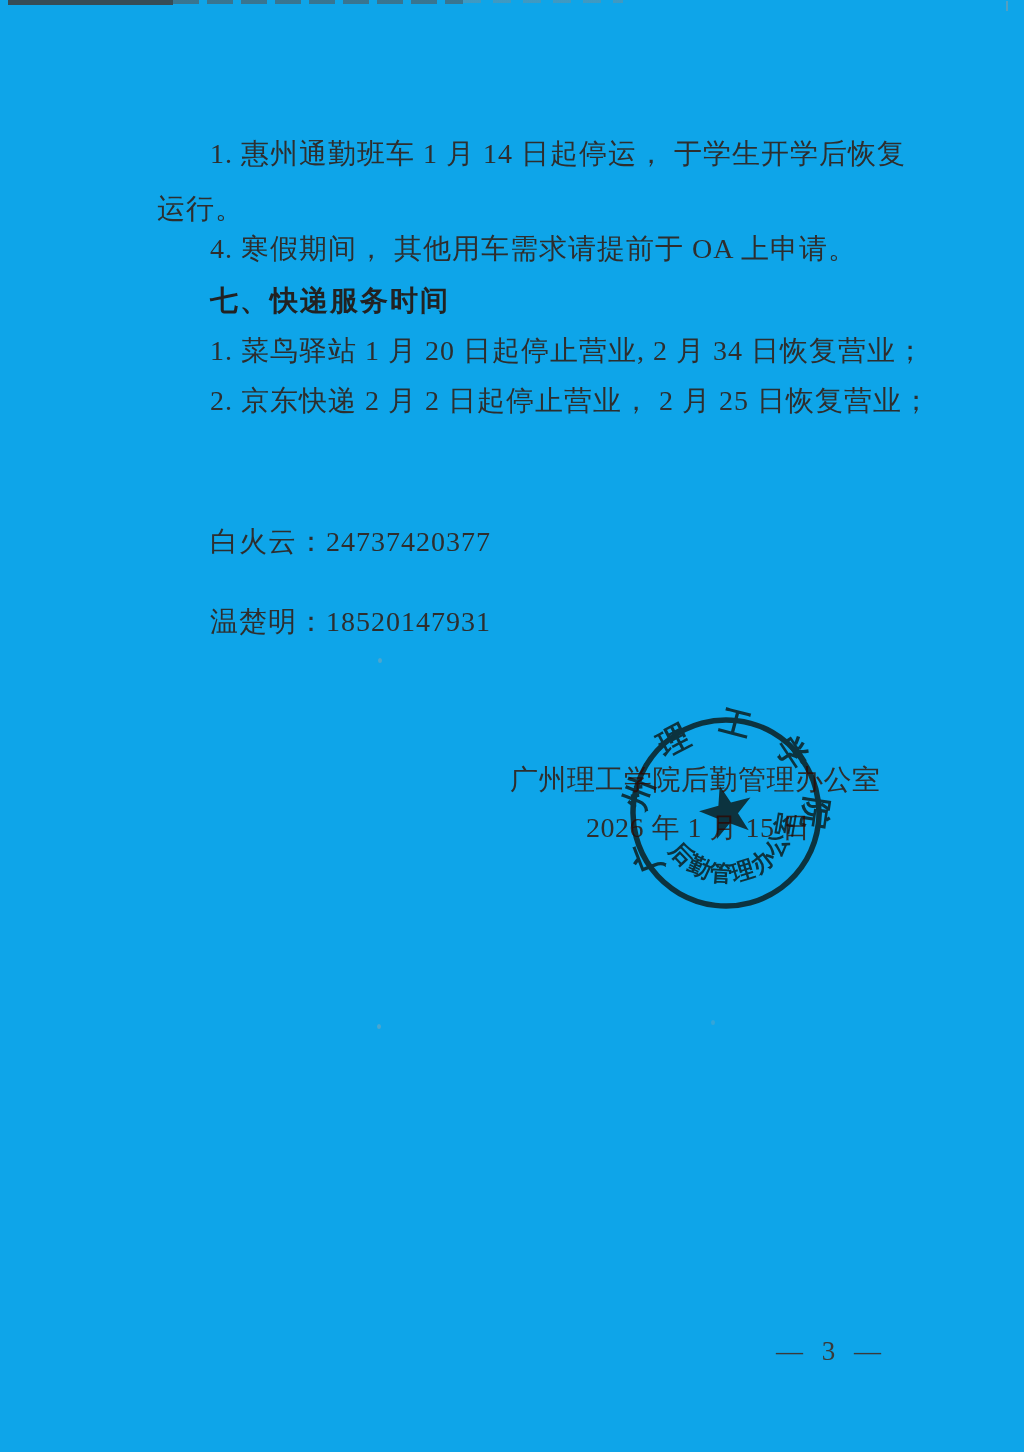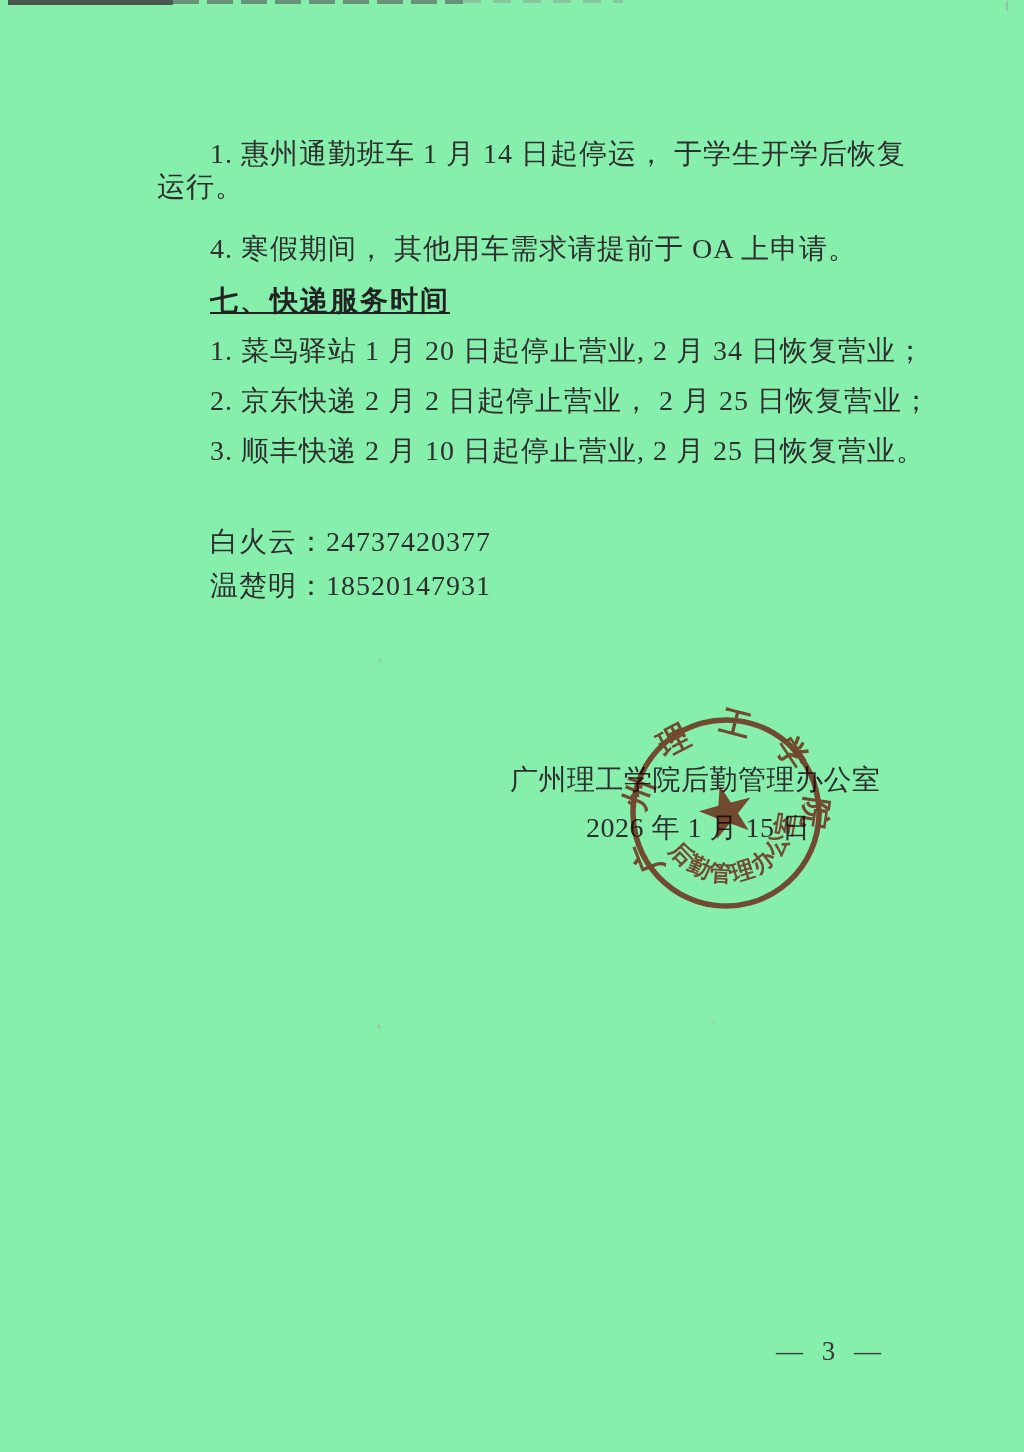--- a/index.html
+++ b/index.html
@@ -1,35 +1,35 @@
 <!DOCTYPE html>
 <html><head>
 <meta charset="utf-8">
 <style>
   html,body { margin:0; padding:0; }
   .doc {
     position:relative; width:1024px; height:1452px; overflow:hidden;
-    background:#86efac;
+    background:#0ea5e9;
     font-family:"Liberation Serif","DejaVu Serif",serif;
     color:#2e2e2e;
   }
   
   .line {
     position:absolute; left:157px;
     font-size:28px; letter-spacing:1px; white-space:pre;
     line-height:36px;
   }
   .indent { padding-left:53px; }
   .heading {
     font-family:"Liberation Sans","DejaVu Sans",sans-serif;
-    font-weight:700; letter-spacing:2px; color:#222;text-decoration:underline;
+    font-weight:700; letter-spacing:2px; color:#222;
   }
-  .l1{top:136px}.l2{top:169px}.l3{top:231px}.l4{top:283px}
+  .l1{top:136px}.l2{top:191px}.l3{top:231px}.l4{top:283px}
   .l5{top:333px}.l6{top:383px}.l7{top:433px}.l8{top:476px}
-  .l9{top:524px}.l10{top:568px}
+  .l9{top:524px}.l10{top:604px}
 
   
   .sig-org  { position:absolute; left:510px; top:761px; font-size:28px; letter-spacing:0.5px; white-space:pre; }
   .sig-date { position:absolute; left:586px; top:809px; font-size:28px; letter-spacing:0.5px; white-space:pre; }
 
   
   .stamp {
     position:absolute; left:616px; top:703px; width:220px; height:220px;
     mix-blend-mode:multiply; opacity:0.9; filter:blur(0.3px);
   }
@@ -69,21 +69,20 @@
   <div class="speck sp1"></div>
   <div class="speck sp2"></div>
   <div class="speck sp3"></div>
 
   <div class="line indent l1">1. 惠州通勤班车 1 月 14 日起停运， 于学生开学后恢复</div>
   <div class="line l2">运行。</div>
   <div class="line indent l3">4. 寒假期间， 其他用车需求请提前于 OA 上申请。</div>
   <div class="line indent heading l4">七、快递服务时间</div>
   <div class="line indent l5">1. 菜鸟驿站 1 月 20 日起停止营业, 2 月 34 日恢复营业；</div>
   <div class="line indent l6">2. 京东快递 2 月 2 日起停止营业， 2 月 25 日恢复营业；</div>
-  <div class="line indent l7">3. 顺丰快递 2 月 10 日起停止营业, 2 月 25 日恢复营业。</div>
   <div class="line indent l9">白火云：24737420377</div>
   <div class="line indent l10">温楚明：18520147931</div>
 
   <div class="sig-org">广州理工学院后勤管理办公室</div>
   <div class="sig-date">2026 年 1 月 15 日</div>
 
   <svg class="stamp" viewBox="0 0 220 220">
     <g transform="rotate(-15 110 110)" fill="#d23b30" stroke="none">
       <circle cx="110" cy="110" r="93" fill="none" stroke="#d23b30" stroke-width="5.5"></circle>
       <defs>

